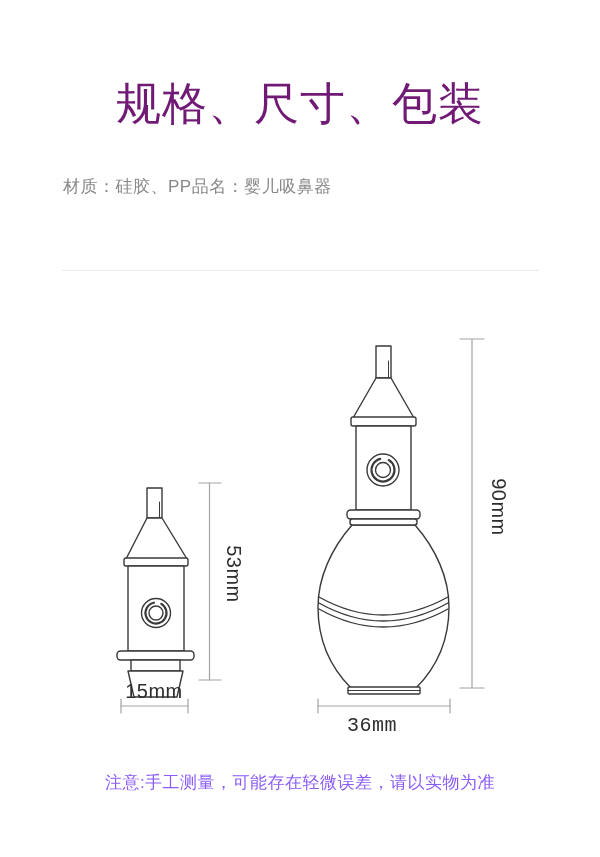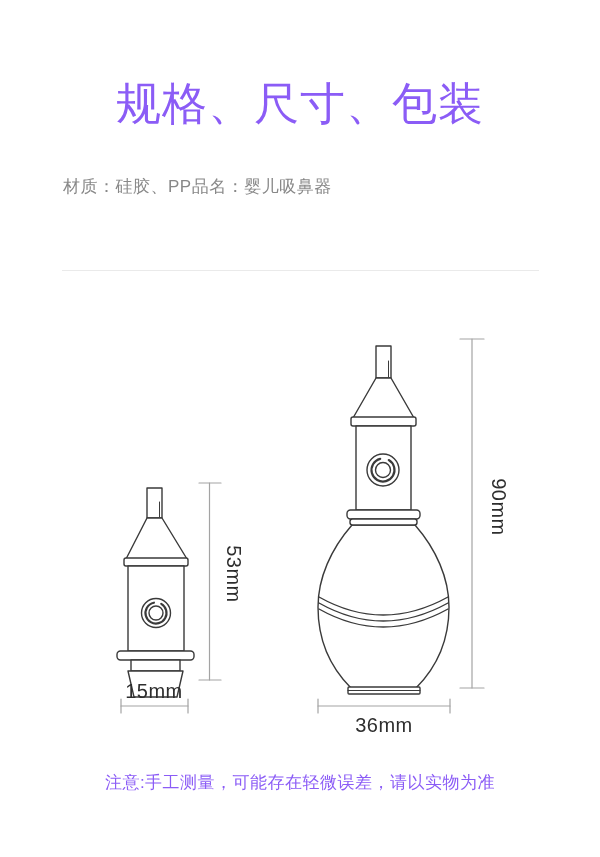--- a/index.html
+++ b/index.html
@@ -9,21 +9,21 @@
     width:600px; height:857px;
     margin:0 auto;
     background:#ffffff;
     font-family:"Liberation Sans", sans-serif;
     overflow:hidden;
   }
   .page-title {
     position:absolute; top:80px; left:0; width:600px; height:48px;
     line-height:48px; text-align:center;
     font-size:45px; letter-spacing:1px;
-    color:#8b5cf6; font-weight:400;
+    color:#701a75; font-weight:400;
   }
   .specs { position:absolute; top:170px; left:63px; width:477px; }
   .spec-row { display:flex; height:32px; align-items:center; }
   .spec-cell { font-size:17px; color:#888888; letter-spacing:0.5px; white-space:nowrap; }
   .spec-cell.left  { width:274px; }
   .divider {
     position:absolute; top:270px; left:62px; width:477px; height:1px;
     background:#eaeaea;
   }
   .diagram-svg { position:absolute; left:0; top:0; width:600px; height:857px; }
@@ -125,17 +125,17 @@
         <line x1="318" y1="706" x2="450" y2="706"></line>
         <line x1="318" y1="699" x2="318" y2="713"></line>
         <line x1="450" y1="699" x2="450" y2="713"></line>
       </g>
     </g>
   </svg>
 
   <div class="dim-label vert" style="left:233px; top:574px;">53mm</div>
   <div class="dim-label horiz" style="left:114px; top:680px;">15mm</div>
   <div class="dim-label vert" style="left:498px; top:507px;">90mm</div>
-  <div class="dim-label horiz" style="left:344px; top:714px;">36mm</div>
+  <div class="dim-label horiz" style="left:332px; top:714px;font-family:Liberation Mono, monospace;">36mm</div>
 
   <div class="note">注意:手工测量，可能存在轻微误差，请以实物为准</div>
 
 </div>
 
 </body></html>

